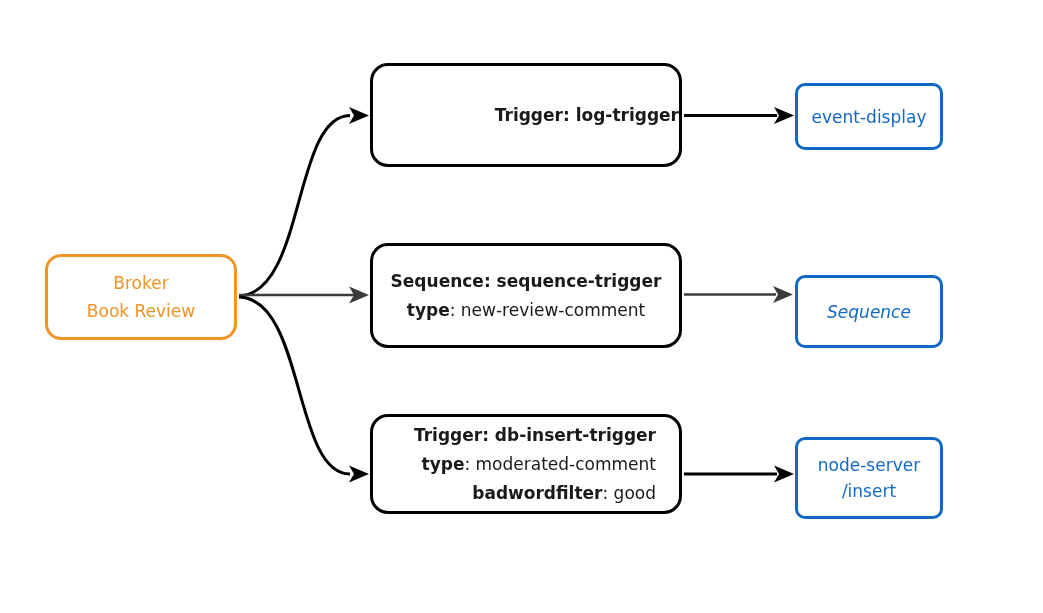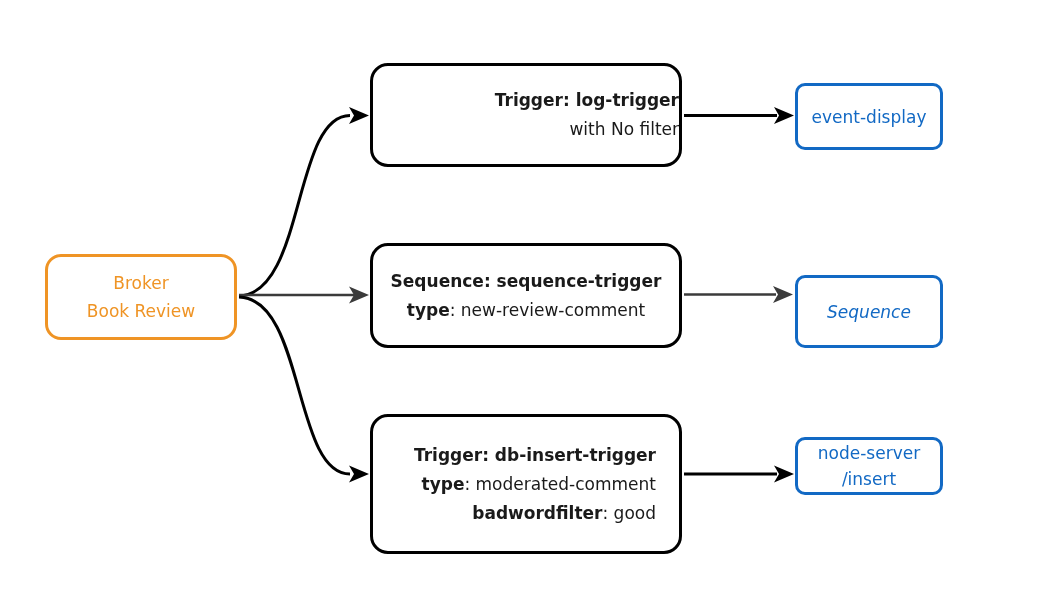--- a/index.html
+++ b/index.html
@@ -55,34 +55,34 @@
     border: 3px solid var(--edge-black);
     border-radius: 18px;
     color: var(--text-dark);
     font-size: 17px;
     line-height: 29px;
     text-align: center;
   }
   .trigger-node b { font-weight: 700; }
   #trigger-log      { left: 370px; top: 63px;  height: 104px; align-items: flex-end; }
   #trigger-sequence { left: 370px; top: 243px; height: 105px; }
-  #trigger-dbinsert { left: 370px; top: 414px; height: 140px; text-align: right; padding-right: 23px; }
+  #trigger-dbinsert { left: 370px; top: 414px; height: 100px; text-align: right; padding-right: 23px; }
   .output-node {
     left: 795px;
     width: 148px;
     border: 3px solid var(--output-blue);
     border-radius: 10px;
     color: var(--output-blue);
     font-size: 17px;
     line-height: 26px;
     text-align: center;
   }
   #output-event-display { top: 83px;  height: 67px; }
   #output-sequence      { top: 275px; height: 73px; font-style: italic; }
-  #output-node-server   { top: 437px; height: 58px; }
+  #output-node-server   { top: 437px; height: 82px; }
 </style>
 </head>
 <body>
 
 <div class="canvas">
 
   <svg class="edges" viewBox="0 0 1043 613" xmlns="http://www.w3.org/2000/svg">
 
     <path class="edge-black" d="M 239 296 C 305 294, 293 115.5, 350 115.5"></path>
     <polygon class="head-black" points="369,115.5 349,107 354,115.5 349,124"></polygon>
@@ -99,21 +99,20 @@
     <polygon class="head-black" points="794,474 774,465.5 779,474 774,482.5"></polygon>
   </svg>
 
   <div class="node broker-node">
     <div>Broker</div>
     <div>Book Review</div>
   </div>
 
   <div class="node trigger-node" id="trigger-log">
     <div><b>Trigger: log-trigger</b></div>
-    <div>with No filter</div>
   </div>
 
   <div class="node trigger-node" id="trigger-sequence">
     <div><b>Sequence: sequence-trigger</b></div>
     <div><b>type</b><span>: new-review-comment</span></div>
   </div>
 
   <div class="node trigger-node" id="trigger-dbinsert">
     <div><b>Trigger: db-insert-trigger</b></div>
     <div><b>type</b><span>: moderated-comment</span></div>

